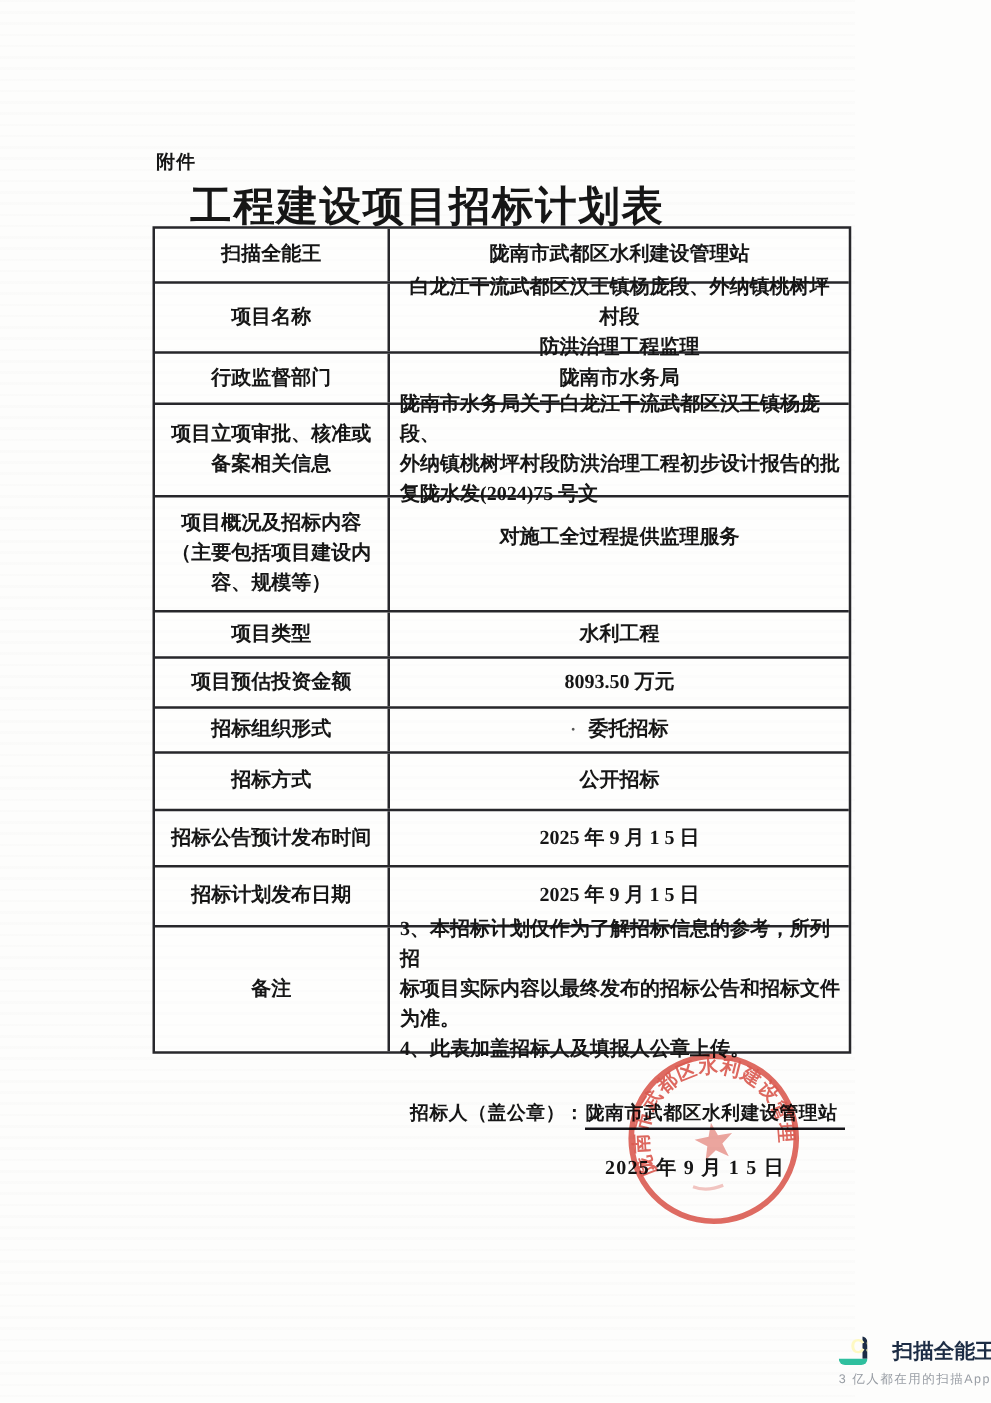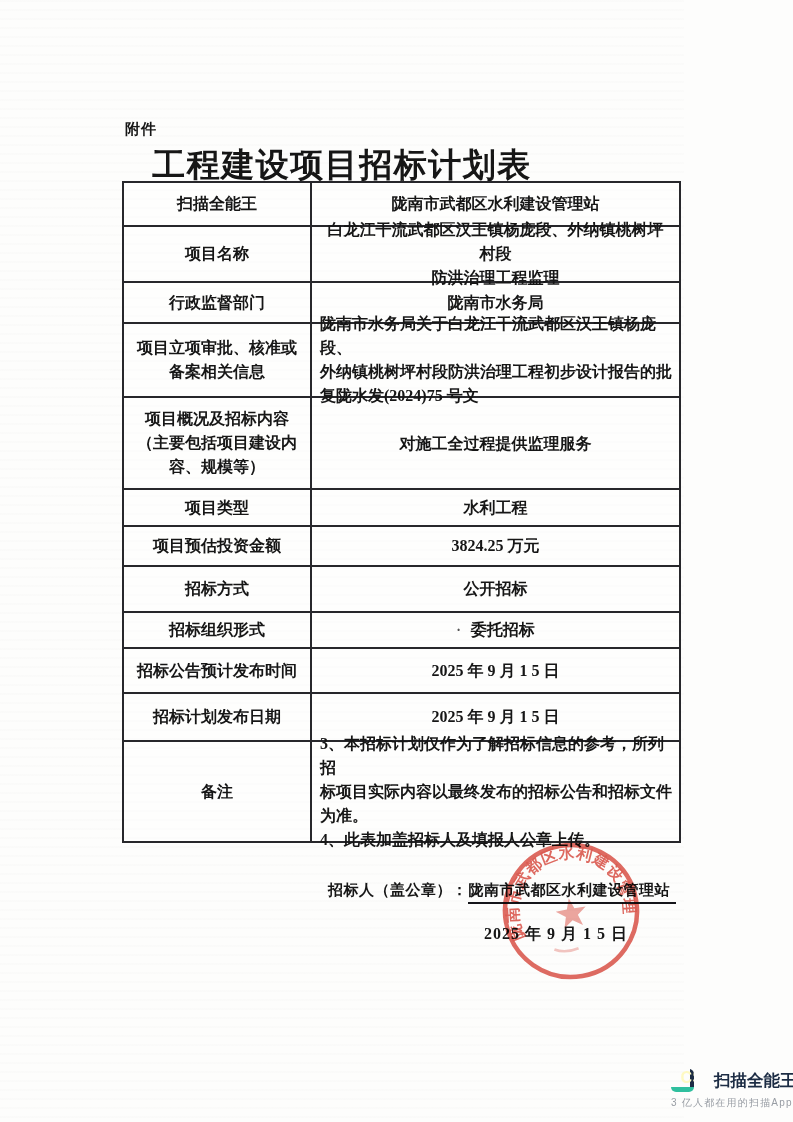--- a/index.html
+++ b/index.html
@@ -40,21 +40,21 @@
     text-align: center; font-weight: bold;
     font-size: 16px; line-height: 1.5; padding: 2px 6px;
   }
   .cv {
     flex: 1; box-sizing: border-box;
     display: flex; align-items: center; justify-content: center;
     text-align: center; font-weight: 600;
     font-size: 16px; line-height: 1.5; padding: 2px 10px;
   }
   .cv.left { justify-content: flex-start; text-align: left; padding: 4px 4px 4px 8px; }
-  .cv.topal { align-items: flex-start; padding-top: 34px; }
+  .cv.topal { align-items: flex-start; padding-top: 20px; }
   .stray-dot { font-weight: bold; color: #2a2a2a; margin-right: 10px; font-size: 14px; opacity: .8; }
   .footer-sign {
     position: absolute; left: 328px; top: 881px;
     font-size: 15px; font-weight: bold; letter-spacing: .5px; white-space: nowrap;
   }
   .signer-name {
     border-bottom: 2px solid #15151a; padding: 0 6px 2px 1px; display: inline-block;
   }
   .footer-date {
     position: absolute; left: 484px; top: 924px;
@@ -118,32 +118,32 @@
     <div class="trow" style="height:92px">
       <div class="cl">项目概况及招标内容（主要包括项目建设内容、规模等）</div>
       <div class="cv topal">对施工全过程提供监理服务</div>
     </div>
     <div class="trow" style="height:37px">
       <div class="cl">项目类型</div>
       <div class="cv">水利工程</div>
     </div>
     <div class="trow" style="height:40px">
       <div class="cl">项目预估投资金额</div>
-      <div class="cv">3824.25 万元</div>
-    </div>
-    <div class="trow" style="height:46px">
-      <div class="cl">招标方式</div>
-      <div class="cv">公开招标</div>
+      <div class="cv">8093.50 万元</div>
     </div>
     <div class="trow" style="height:36px">
       <div class="cl">招标组织形式</div>
       <div class="cv">
           <span class="stray-dot">·</span>
           <span>委托招标</span>
         </div>
+    </div>
+    <div class="trow" style="height:46px">
+      <div class="cl">招标方式</div>
+      <div class="cv">公开招标</div>
     </div>
     <div class="trow" style="height:45px">
       <div class="cl">招标公告预计发布时间</div>
       <div class="cv">2025 年 9 月 1 5 日</div>
     </div>
     <div class="trow" style="height:48px">
       <div class="cl">招标计划发布日期</div>
       <div class="cv">2025 年 9 月 1 5 日</div>
     </div>
     <div class="trow" style="height:101px">

